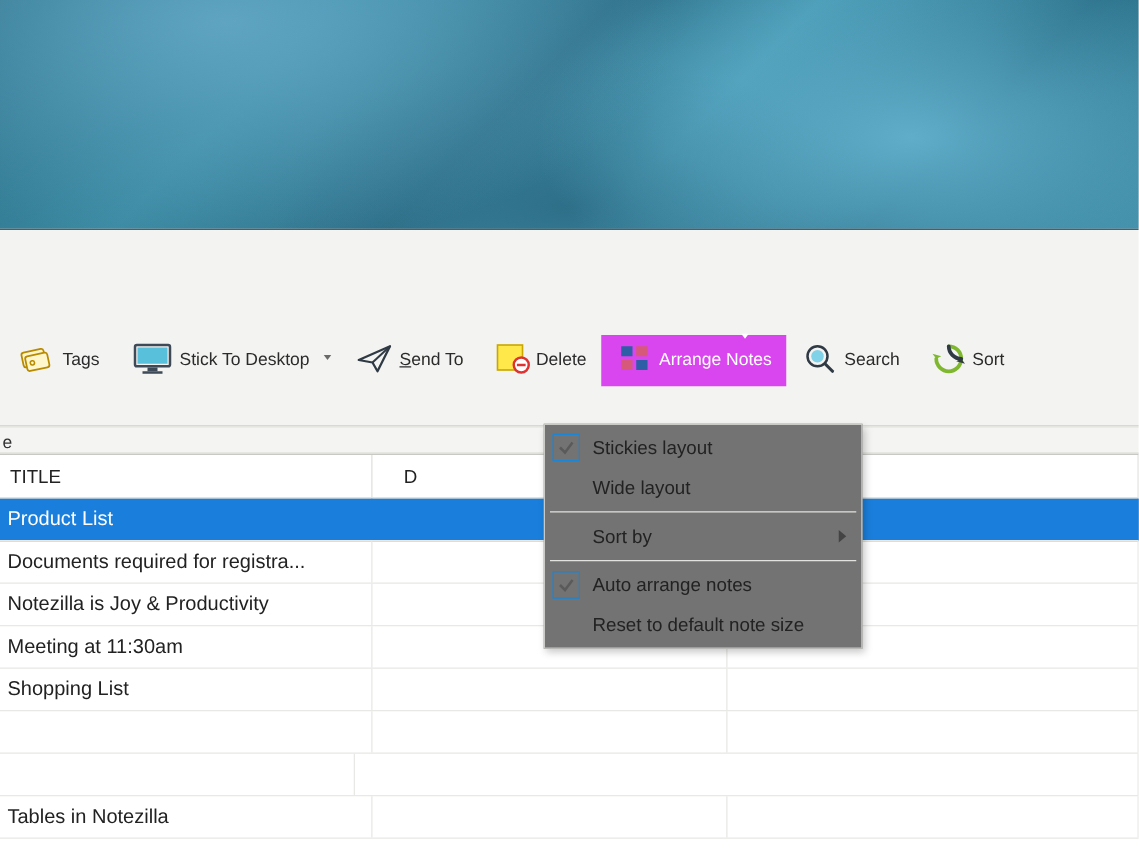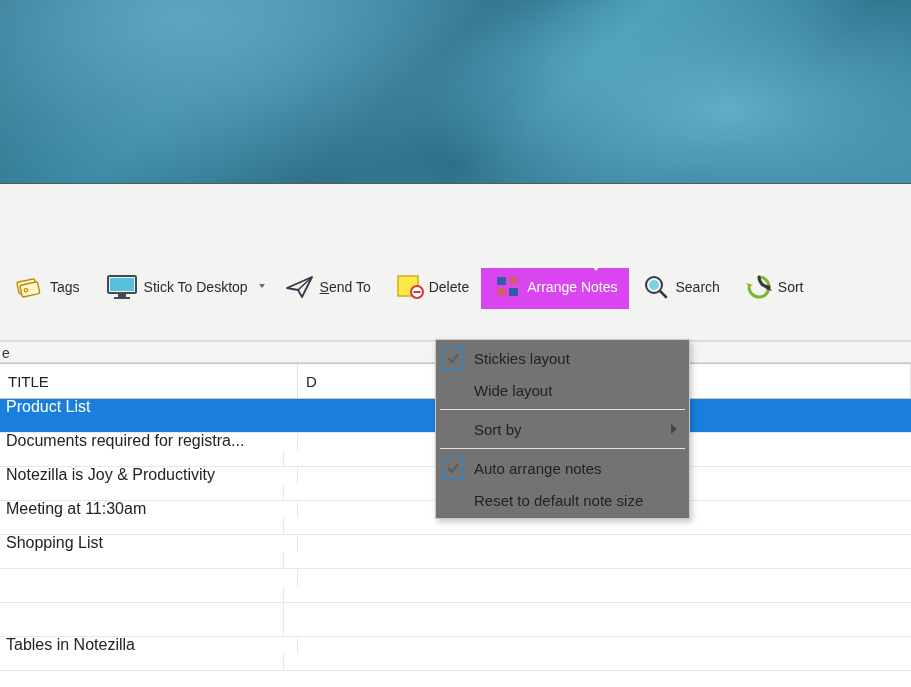--- a/index.html
+++ b/index.html
@@ -98,40 +98,40 @@
   .grid {
     width: 100%;
   }
   .grid-header {
     display: flex;
     border-top: 1px solid #c8c8c4;
     border-bottom: 1px solid #c8c8c4;
     background: #fff;
     height: 36px;
     align-items: center;
+    gap: 17px;
   }
   .gh-cell {
     padding: 0 8px;
     font-size: 15px;
     color: #222;
     border-right: 1px solid #e0e0dc;
     height: 100%;
     display: flex;
     align-items: center;
   }
   .col-title { width: 298px; }
   .col-due   { width: 284px; }
   .col-rest  { flex: 1; }
 
   .grid-body .row {
     display: flex;
     height: 34px;
     border-bottom: 1px solid #e8e8e4;
-    align-items: flex-start;
-    flex-direction: column;
+    align-items: flex-end;
   }
   .row .cell {
     padding: 0 6px;
     font-size: 16px;
     color: #222;
     white-space: nowrap;
     overflow: hidden;
     text-overflow: ellipsis;
     height: 100%;
     display: flex;

